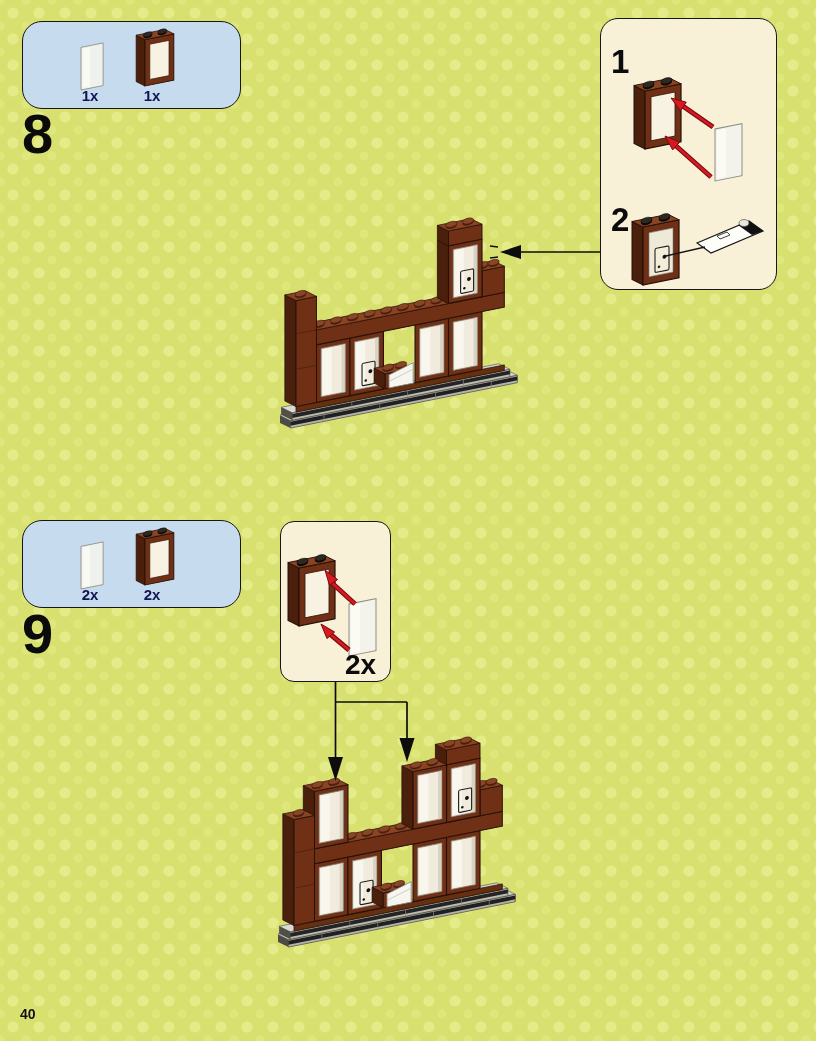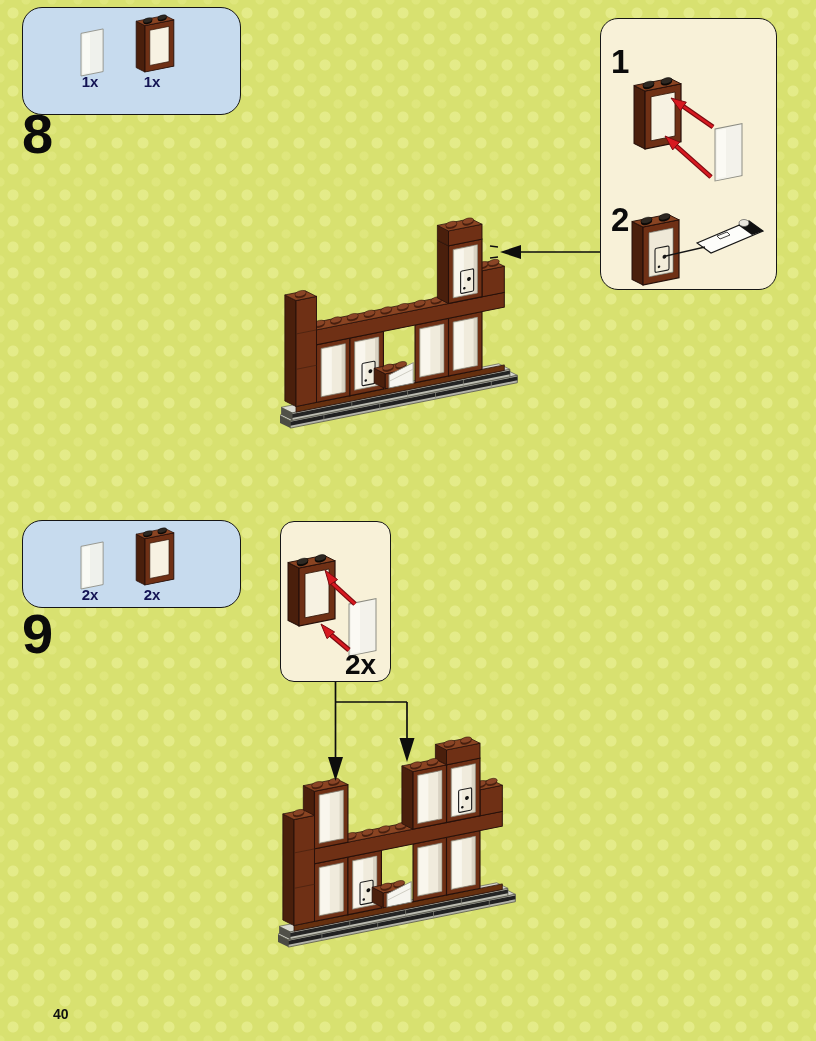--- a/index.html
+++ b/index.html
@@ -76,21 +76,21 @@
       <use href="#studK" x="3.5" y="-62.3"></use>
         <use href="#studK" x="21.5" y="-62.3"></use>
     </g>
     <g id="paneIso">
       <rect x="0" y="-52" width="27" height="52" fill="#f2f2ec" fill-opacity="0.93" stroke="#8d8d83" stroke-width="1"></rect>
       <rect x="2" y="-50" width="9" height="48" fill="#fbfbf6" opacity="0.85"></rect>
     </g>
   </defs>
 </svg>
 
-<div class="abs parts-box" style="left:22px;top:7px;width:219px;height:108px;">
+<div class="abs parts-box" style="left:22px;top:21px;width:219px;height:88px;">
   <svg width="217" height="85" viewBox="0 0 217 85">
     <g transform="matrix(1,-0.2,0,1,58,68)">
         <g transform="scale(0.82)">
           <use href="#paneIso"></use>
         </g>
       </g>
     <g transform="matrix(1,-0.2,0,1,122,64)">
         <g transform="scale(0.8)">
           <use href="#frameIso"></use>
         </g>
@@ -343,13 +343,13 @@
   <g>
     <line x1="335.5" y1="682" x2="335.5" y2="702" stroke="#0d0d0d" stroke-width="1.7"></line>
     <line x1="335.5" y1="702" x2="407" y2="702" stroke="#0d0d0d" stroke-width="1.7"></line>
     <line x1="335.5" y1="702" x2="335.5" y2="759" stroke="#0d0d0d" stroke-width="1.7"></line>
     <polygon points="328,757 343,757 335.5,781 " fill="#0d0d0d"></polygon>
     <line x1="407" y1="702" x2="407" y2="740" stroke="#0d0d0d" stroke-width="1.7"></line>
     <polygon points="399.5,738 414.5,738 407,762" fill="#0d0d0d"></polygon>
   </g>
 </svg>
 
-<div class="abs page-number" style="left:20px;top:1006px;margin-left:33px;">40</div>
+<div class="abs page-number" style="left:20px;top:1006px;">40</div>
 
 </body></html>

